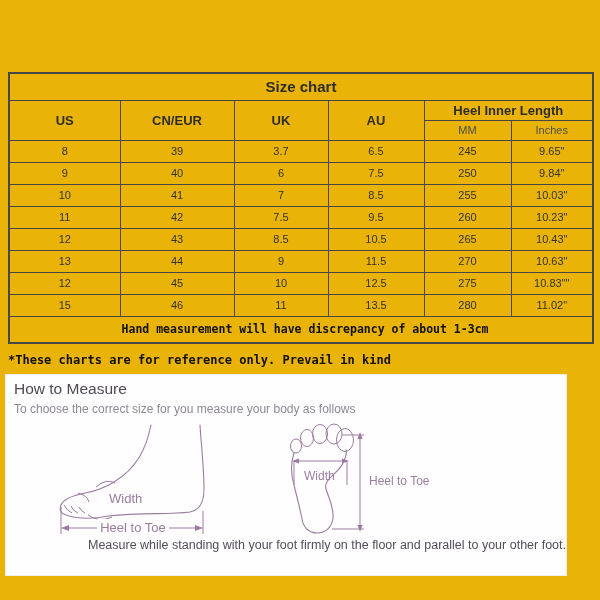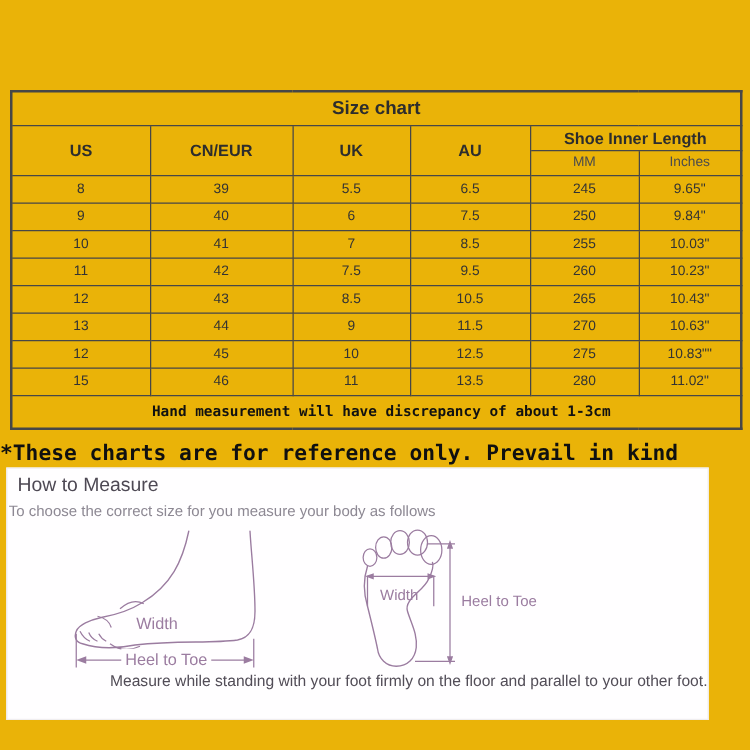--- a/index.html
+++ b/index.html
@@ -16,32 +16,32 @@
   }
   table.size-chart td, table.size-chart th { border: 1px solid var(--border); text-align: center; vertical-align: middle; }
   tr.title-row td { height: 27px; font-size: 15px; font-weight: bold; }
   tr.head-row th { height: 20px; font-size: 13px; font-weight: bold; }
   tr.subhead-row th { height: 20px; font-size: 11px; font-weight: normal; color: #4c4c4c; }
   tbody.data td { height: 22px; font-size: 11px; color: #333; }
   tr.footer-row td { height: 27px; font-family: "DejaVu Sans Mono", monospace; font-weight: bold; font-size: 11.5px; color: #111; padding-left: 8px; }
 
   
   .ref-note {
-    position: absolute; left: 0; top: 353px;
-    font-family: "DejaVu Sans Mono", monospace; font-weight: bold; font-size: 17px; color: #101010;
+    position: absolute; left: 8px; top: 353px;
+    font-family: "DejaVu Sans Mono", monospace; font-weight: bold; font-size: 12px; color: #101010;
     white-space: nowrap;
   }
 
   
   .htm-panel {
     position: absolute; left: 5px; top: 374px; width: 562px; height: 202px;
     background: #fffeff; border: 1px solid #f0eef0;
   }
   .htm-title { position: absolute; left: 8px; top: 5px; font-size: 15.5px; color: #4e4954; }
-  .htm-subtitle { position: absolute; left: 1px; top: 27px; font-size: 12px; color: #8d8893; }
+  .htm-subtitle { position: absolute; left: 8px; top: 27px; font-size: 12px; color: #8d8893; }
   .htm-caption { position: absolute; left: 0; top: 163px; width: 100%; text-align: right; font-size: 12.5px; color: #524d57; }
 
   svg .stroke { stroke: var(--diagram); fill: none; stroke-width: 1.1; stroke-linecap: round; }
   svg .thin { stroke: var(--diagram); fill: none; stroke-width: 1; }
   svg .fillhead { fill: var(--diagram); stroke: none; }
   svg text { fill: var(--diagram); font-family: "Liberation Sans", sans-serif; }
   .svg-side { position: absolute; left: 42px; top: 48px; }
   .svg-top { position: absolute; left: 278px; top: 44px; }
 </style>
 </head>
@@ -60,32 +60,32 @@
     </colgroup>
     <thead>
       <tr class="title-row">
         <td colspan="6">Size chart</td>
       </tr>
       <tr class="head-row">
         <th rowspan="2">US</th>
         <th rowspan="2">CN/EUR</th>
         <th rowspan="2">UK</th>
         <th rowspan="2">AU</th>
-        <th colspan="2">Shoe Inner Length</th>
+        <th colspan="2">Heel Inner Length</th>
       </tr>
       <tr class="subhead-row">
         <th>MM</th>
         <th>Inches</th>
       </tr>
     </thead>
     <tbody class="data">
         <tr>
           <td>8</td>
           <td>39</td>
-          <td>5.5</td>
+          <td>3.7</td>
           <td>6.5</td>
           <td>245</td>
           <td>9.65"</td>
         </tr>
         <tr>
           <td>9</td>
           <td>40</td>
           <td>6</td>
           <td>7.5</td>
           <td>250</td>

